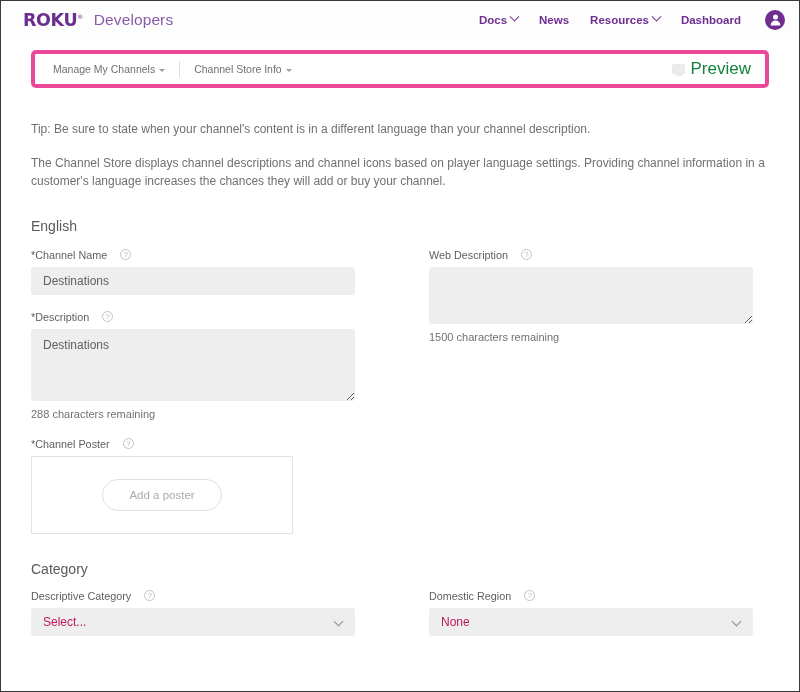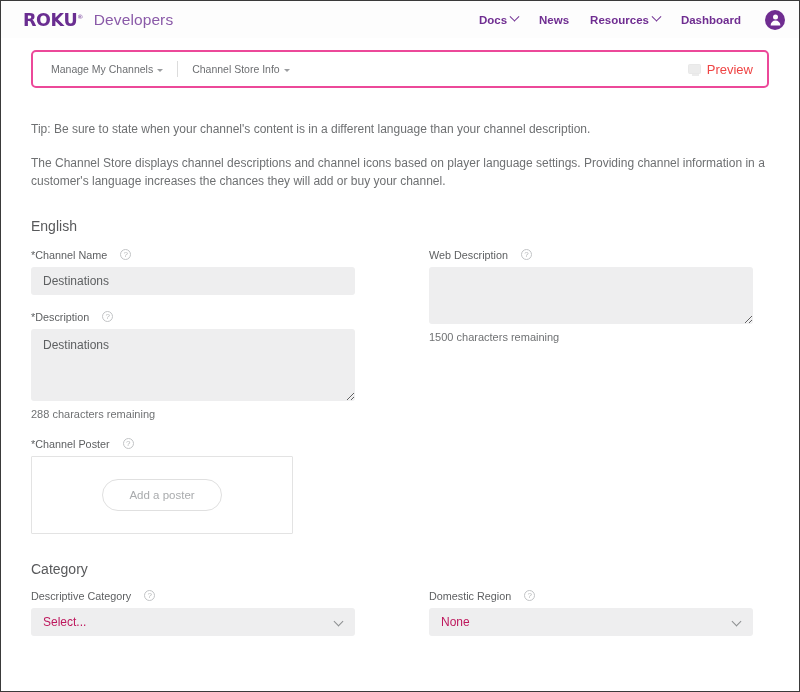--- a/index.html
+++ b/index.html
@@ -98,21 +98,21 @@
     color: #57595b;
     font-weight: 400;
     letter-spacing: 0.2px;
   }
 
   
   .content { padding: 12px 30px 0 30px; }
 
   .toolbar {
     height: 38px;
-    border: 2px solid #ec4899;
+    border: 4px solid #ec4899;
     border-radius: 5px;
     display: flex;
     align-items: center;
     padding: 0 14px 0 18px;
     background: #ffffff;
   }
   .crumb {
     font-size: 10.5px;
     color: #6d6f72;
     display: flex;
@@ -133,22 +133,22 @@
   .crumb-sep {
     width: 1px; height: 16px;
     background: #dcdcdc;
     margin: 0 14px;
   }
   .preview-btn {
     margin-left: auto;
     display: flex;
     align-items: center;
     gap: 6px;
-    font-size: 13px;
-    color: #ef4444;
+    font-size: 17px;
+    color: #15803d;
     cursor: default;
     user-select: none;
   }
   .tv-icon {
     width: 13px; height: 10px;
     border: 1.5px solid #e8e8e8;
     border-radius: 1.5px;
     background: #ececec;
     position: relative;
   }

